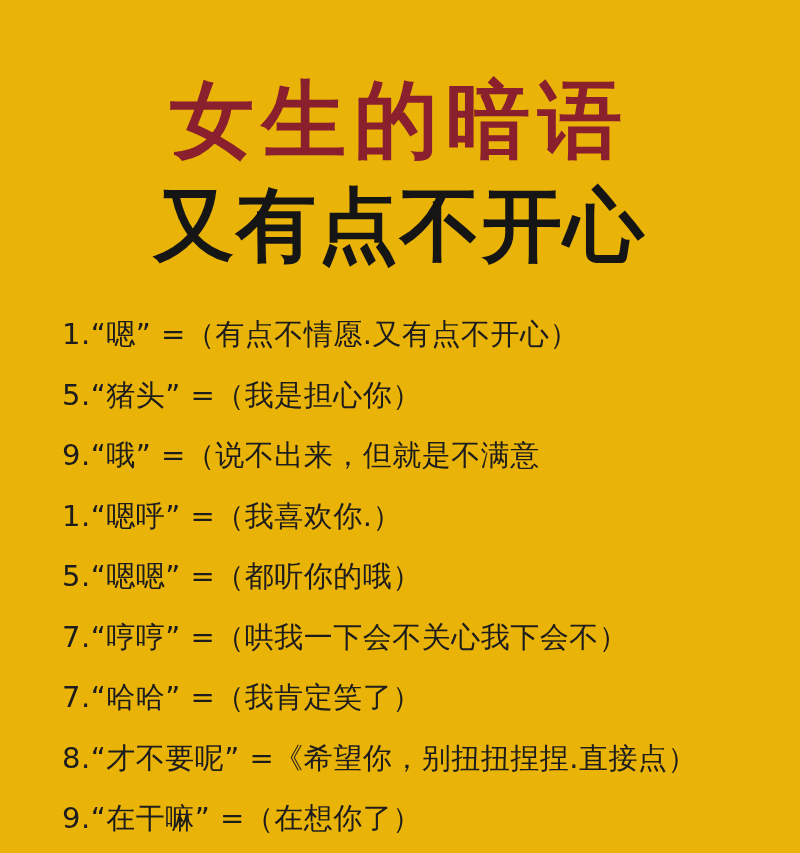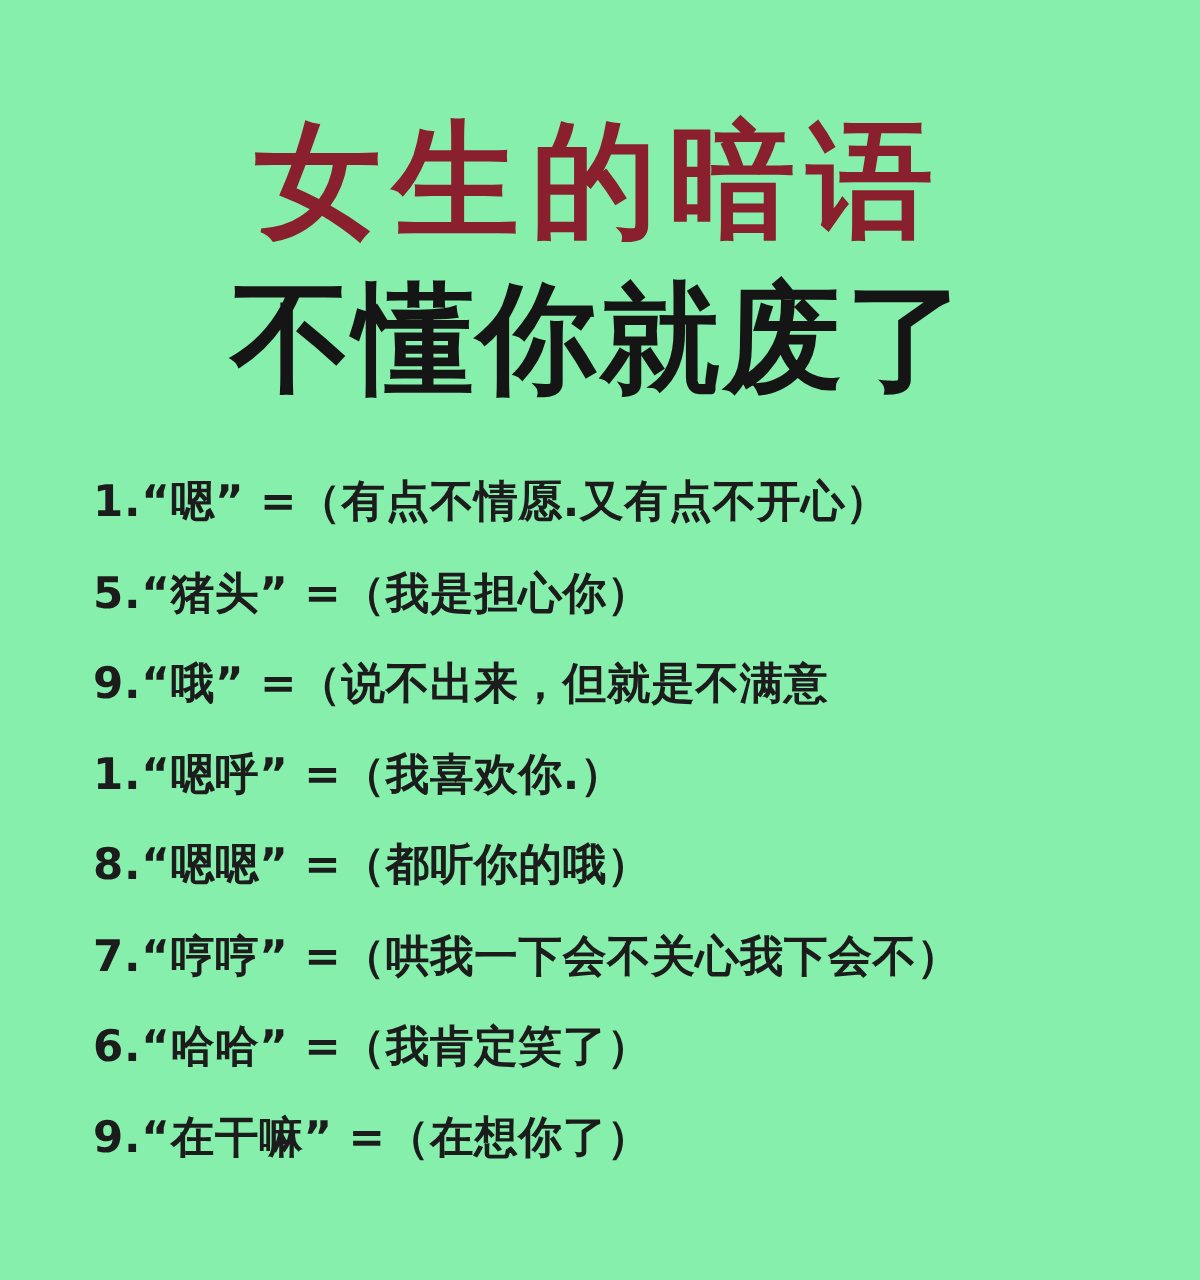--- a/index.html
+++ b/index.html
@@ -4,21 +4,21 @@
 <style>
   html, body {
     margin: 0;
     padding: 0;
     background: #ffffff;
   }
   .poster {
     position: relative;
     width: 800px;
     height: 853px;
-    background: #86efac;
+    background: #eab308;
     overflow: hidden;
     font-family: "DejaVu Sans", "Liberation Sans", sans-serif;
   }
   .poster-title {
     position: absolute;
     top: 76px;
     left: 0;
     width: 100%;
     text-align: center;
     font-size: 84px;
@@ -40,42 +40,42 @@
     letter-spacing: 2px;
     color: #151515;
     white-space: nowrap;
   }
   .phrase-list {
     position: absolute;
     top: 304px;
     left: 62px;
     right: 20px;
     color: #1c1c1c;
-    font-weight: bold;
   }
   .phrase-item {
     height: 60.5px;
     line-height: 60.5px;
     font-size: 29px;
     letter-spacing: 0.5px;
     white-space: nowrap;
     color: #1c1c1c;
   }
 </style>
 </head>
 <body>
 
 <div class="poster">
   <div class="poster-title">女生的暗语</div>
 
-  <div class="poster-subtitle">不懂你就废了</div>
+  <div class="poster-subtitle">又有点不开心</div>
 
   <div class="phrase-list">
     <div class="phrase-item">1.“嗯” =（有点不情愿.又有点不开心）</div>
     <div class="phrase-item">5.“猪头” =（我是担心你）</div>
     <div class="phrase-item">9.“哦” =（说不出来，但就是不满意</div>
     <div class="phrase-item">1.“嗯呼” =（我喜欢你.）</div>
-    <div class="phrase-item">8.“嗯嗯” =（都听你的哦）</div>
+    <div class="phrase-item">5.“嗯嗯” =（都听你的哦）</div>
     <div class="phrase-item">7.“哼哼” =（哄我一下会不关心我下会不）</div>
-    <div class="phrase-item">6.“哈哈” =（我肯定笑了）</div>
+    <div class="phrase-item">7.“哈哈” =（我肯定笑了）</div>
+    <div class="phrase-item">8.“才不要呢” =《希望你，别扭扭捏捏.直接点）</div>
     <div class="phrase-item">9.“在干嘛” =（在想你了）</div>
   </div>
 </div>
 
 </body></html>

